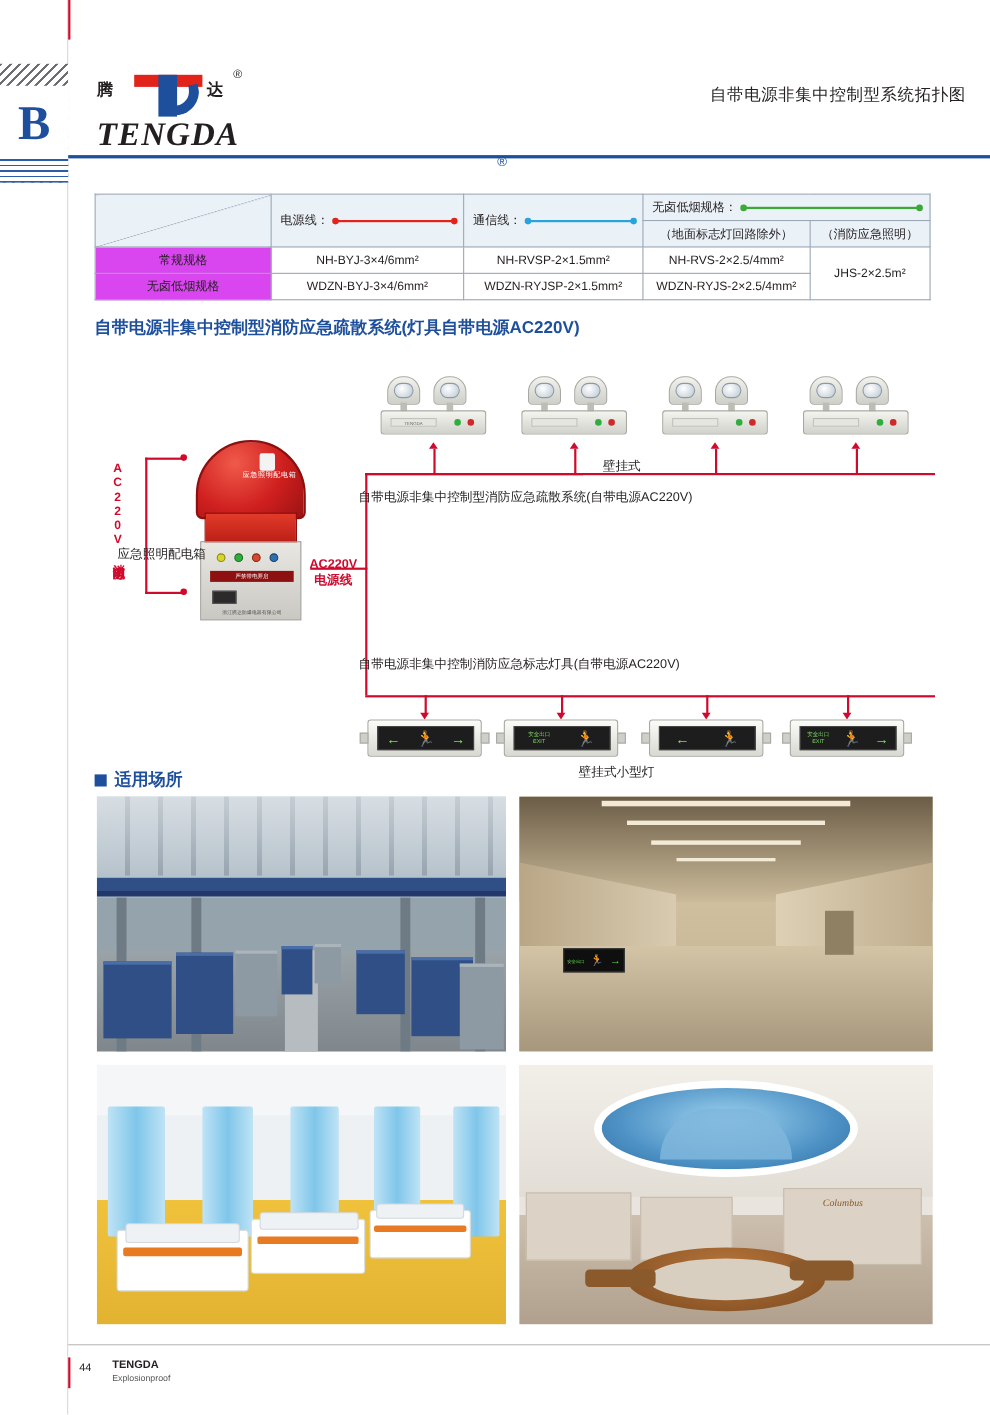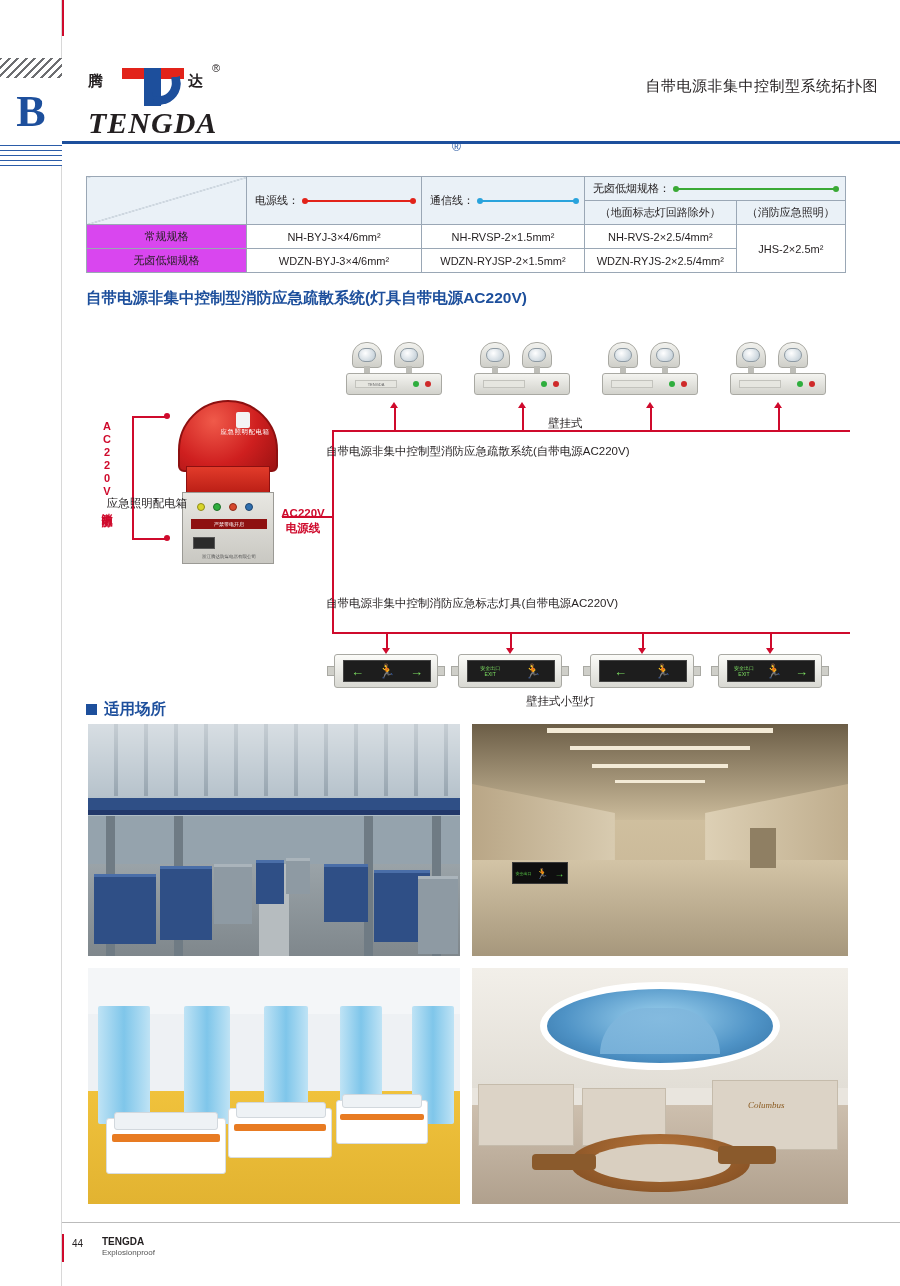--- a/index.html
+++ b/index.html
@@ -283,21 +283,21 @@
   
   .m-bg { position:absolute; inset:0; background:linear-gradient(to bottom,#e9e5de 0 58%, #cdbfae 58%, #b0a08d 100%); }
   .m-ceil { position:absolute; left:0; top:0; width:100%; height:120px; background:linear-gradient(to bottom,#f2efe9,#e2ded6); }
   .m-oval { position:absolute; left:50%; top:14px; transform:translateX(-50%); width:240px; height:88px;
     border-radius:50%; background:radial-gradient(ellipse at 50% 40%, #9fd3ef 0%, #4f93c6 60%, #2f6da0 100%);
     border:7px solid #ffffff; }
   .m-fan { position:absolute; left:50%; top:40px; transform:translateX(-50%); width:120px; height:46px;
     background:conic-gradient(from 200deg at 50% 100%, #ffffff 0 6deg, #7fb6dc 6deg 12deg);
     border-radius:60px 60px 0 0; opacity:.85; }
   .m-shop { position:absolute; background:#dcd3c6; border:1px solid #c5bbab; }
-  .m-sign { position:absolute; color:#8a5a20; font-size:9px; font-style:italic; font-family:"Liberation Serif", serif;margin-top:12px;}
+  .m-sign { position:absolute; color:#8a5a20; font-size:9px; font-style:italic; font-family:"Liberation Serif", serif;}
   .m-pit { position:absolute; left:26%; bottom:12px; width:48%; height:58px; border-radius:50%;
     background:radial-gradient(ellipse at 50% 30%, #b5743a, #7e4b20); }
   .m-pit-in { position:absolute; left:31%; bottom:22px; width:38%; height:38px; border-radius:50%;
     background:#d9cfc0; }
   .m-bench { position:absolute; background:#8a5a2c; border-radius:4px; }
 
   
   .footer-line { position:absolute; left:62px; top:1222px; width:838px; height:1px; background:#bbb; }
   .footer { position:absolute; left:62px; top:1230px; width:838px; height:46px; }
   .pg-bar { position:absolute; left:0; top:4px; width:2px; height:28px; background:#cf0a2c; }

